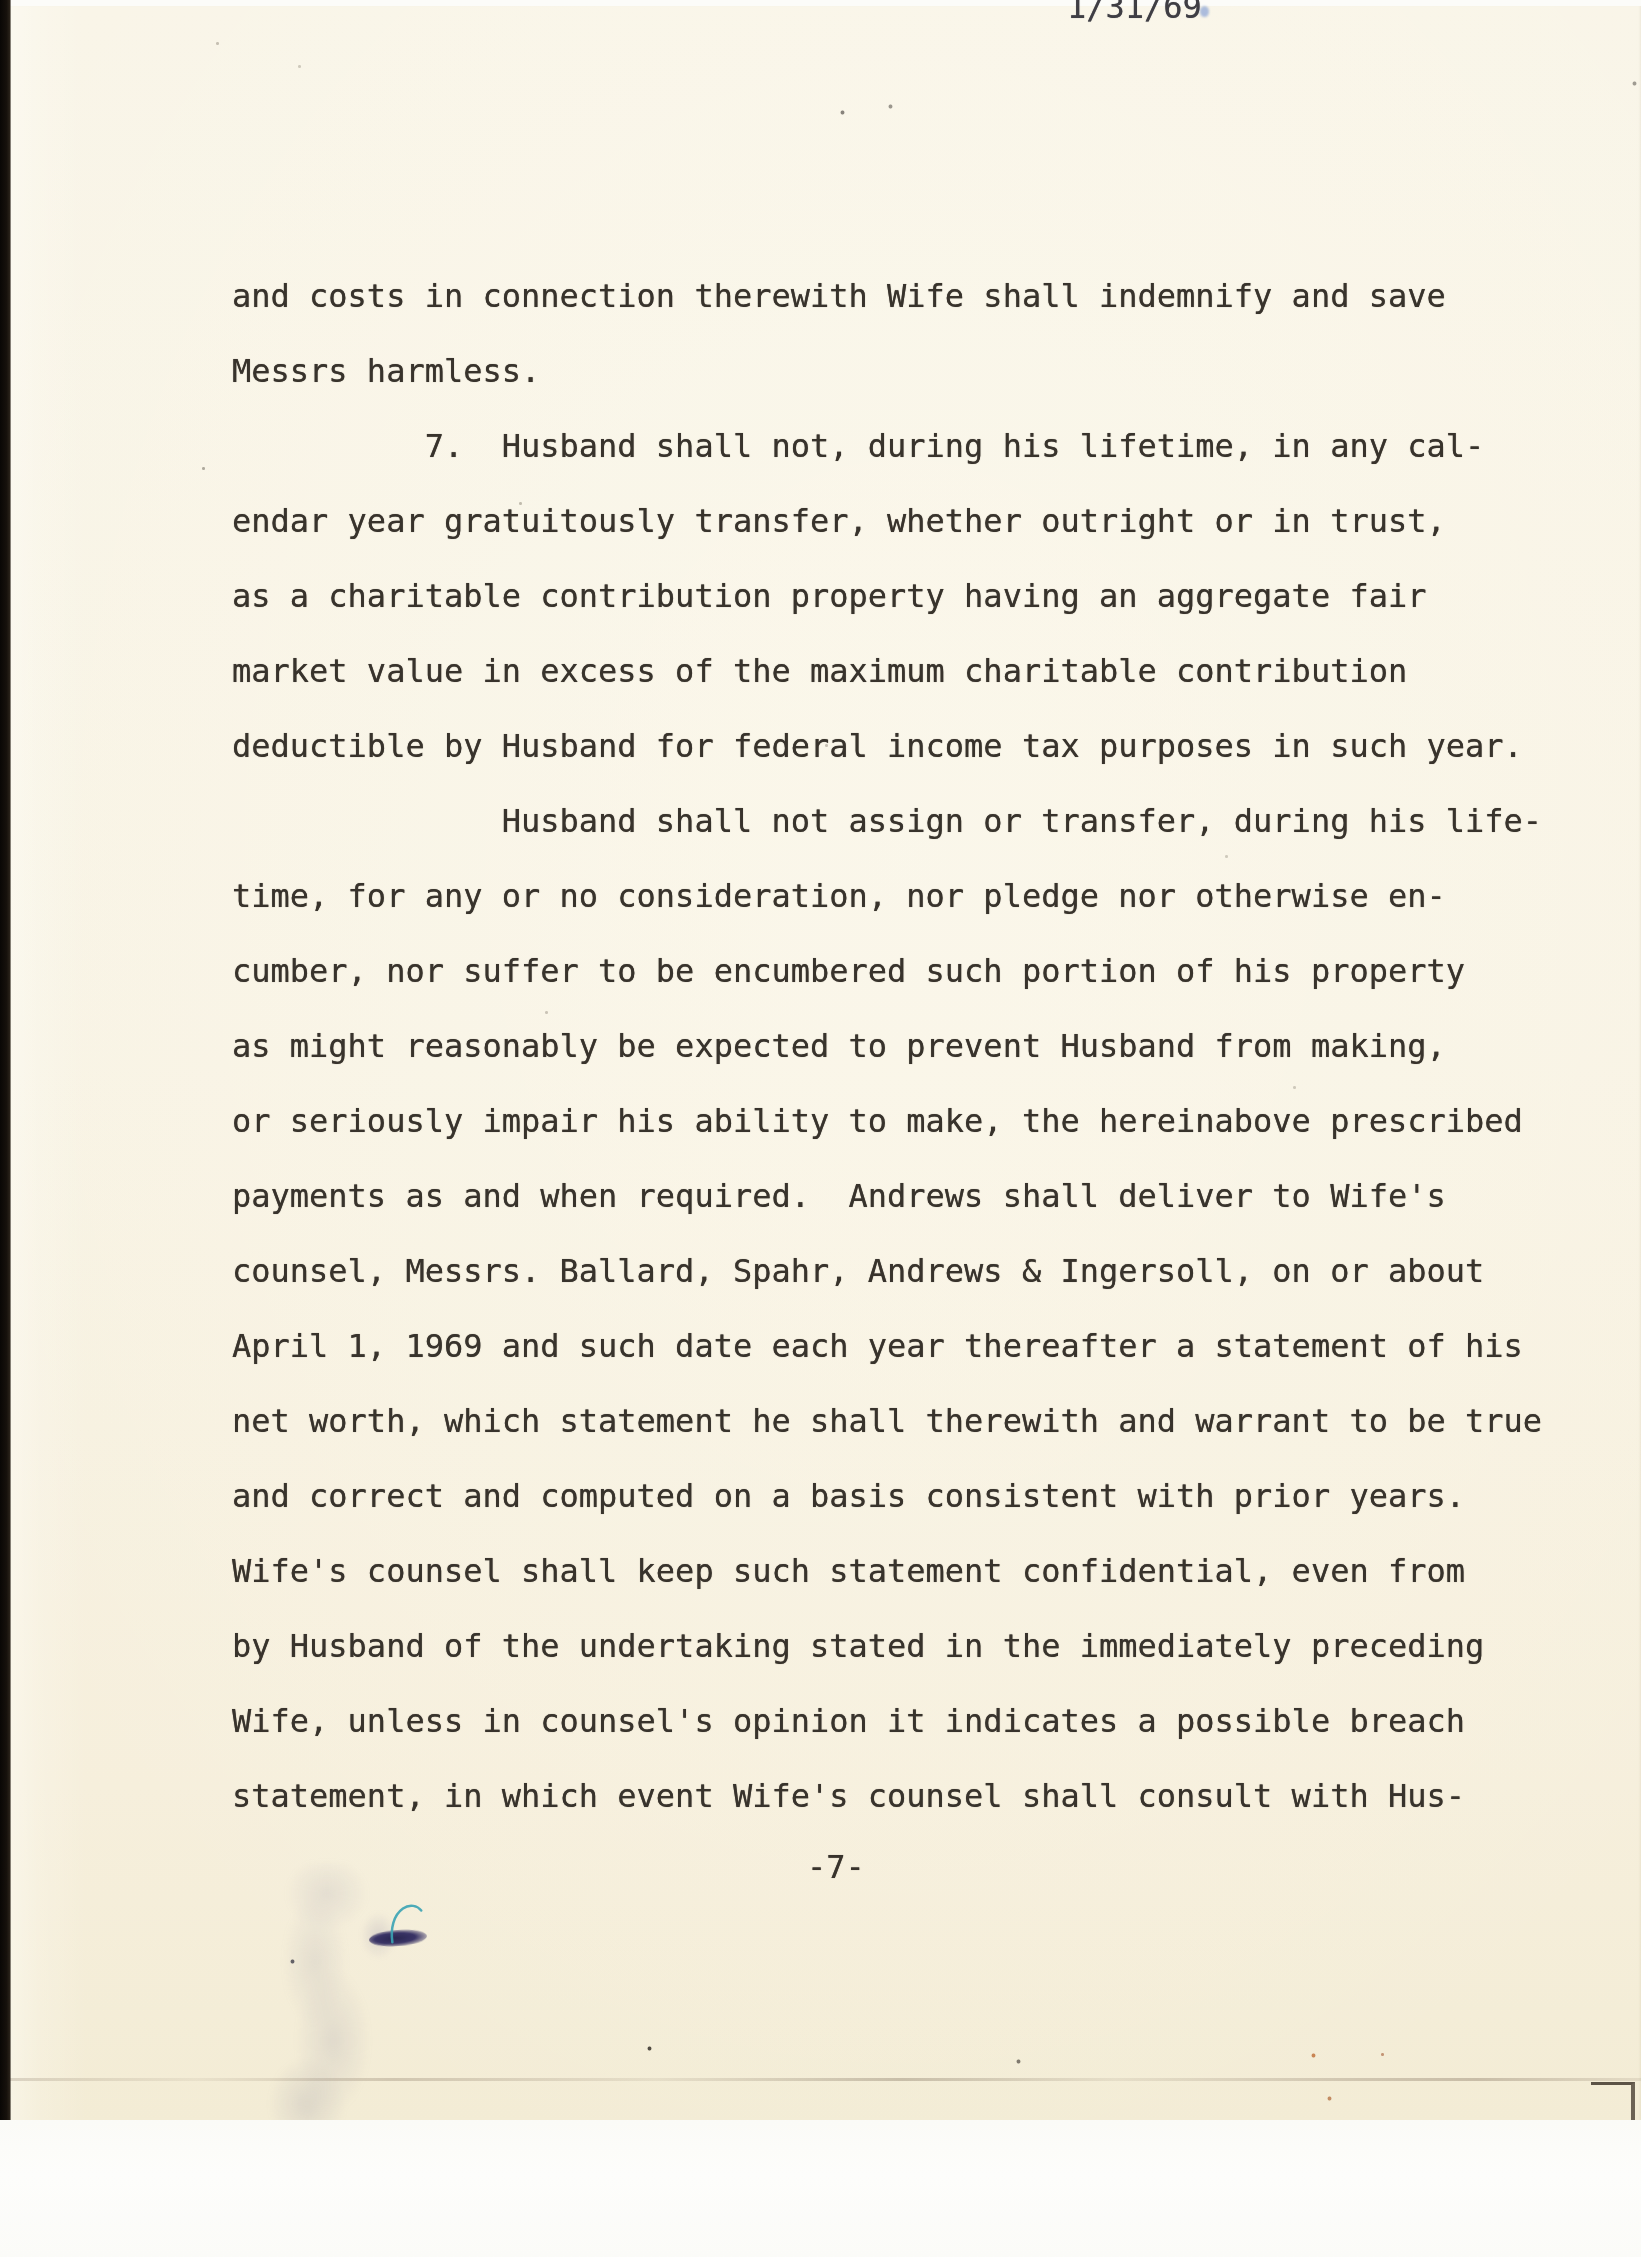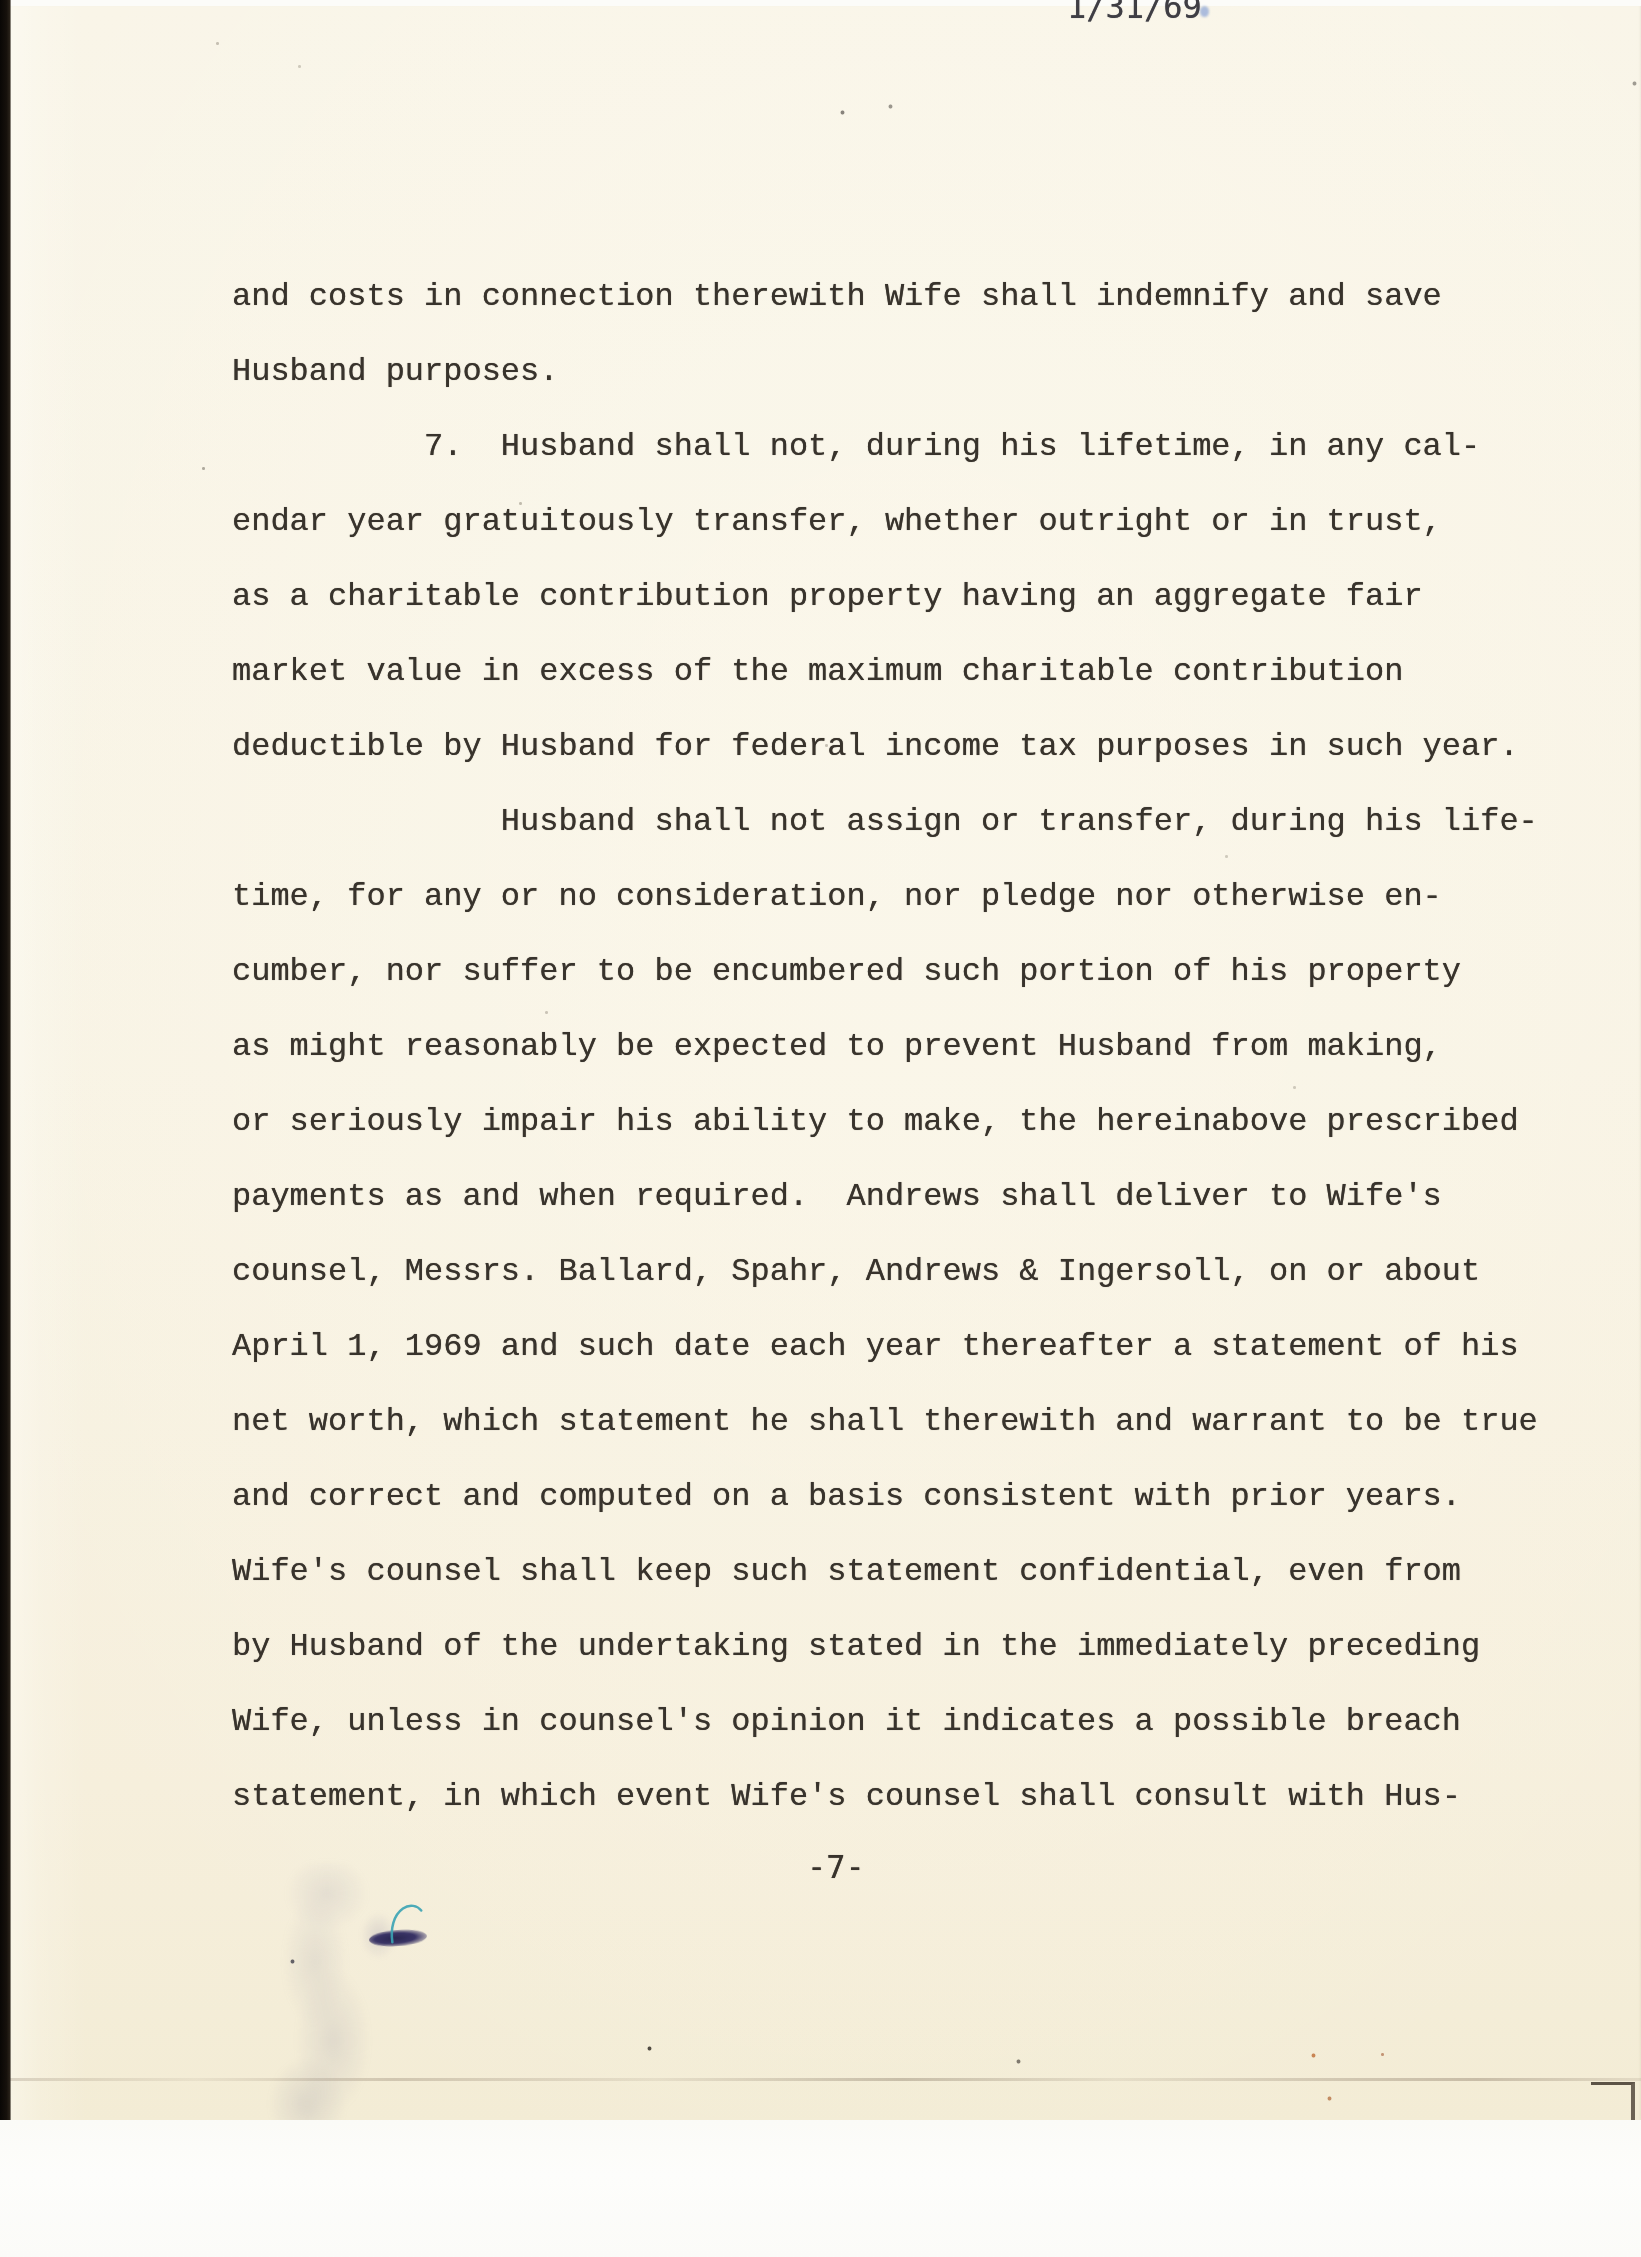--- a/index.html
+++ b/index.html
@@ -47,21 +47,21 @@
   }
   .date-blue-tint{
     position:absolute;left:1200px;top:0px;width:8.7px;height:10.6px;
     background:rgba(45,95,200,0.38);border-radius:50%;filter:blur(1px);
   }
   .body-text{
     position:absolute;left:232px;top:253px;width:1371px;
     font-size:32px;line-height:75px;color:var(--ink);
     text-shadow:0 0 0.7px rgba(56,51,44,0.85);
   }
-  .body-text .line{white-space:pre;font-family:Liberation Mono, monospace;}
+  .body-text .line{white-space:pre;}
   .page-num{
     position:absolute;left:807px;top:1842px;
     font-size:32px;color:var(--ink);
     text-shadow:0 0 0.7px rgba(56,51,44,0.85);
     white-space:pre;
   }
   
   .stain{
     position:absolute;left:224px;top:1856px;width:198px;height:263px;
     background:
@@ -122,21 +122,21 @@
 
 <div class="scan">
 
   <div class="paper">
 
     <div class="date">1/31/69</div>
     <div class="date-blue-tint"></div>
 
     <div class="body-text">
       <div class="line">and costs in connection therewith Wife shall indemnify and save</div>
-      <div class="line">Husband purposes.</div>
+      <div class="line">Messrs harmless.</div>
       <div class="line">          7.  Husband shall not, during his lifetime, in any cal-</div>
       <div class="line">endar year gratuitously transfer, whether outright or in trust,</div>
       <div class="line">as a charitable contribution property having an aggregate fair</div>
       <div class="line">market value in excess of the maximum charitable contribution</div>
       <div class="line">deductible by Husband for federal income tax purposes in such year.</div>
       <div class="line">              Husband shall not assign or transfer, during his life-</div>
       <div class="line">time, for any or no consideration, nor pledge nor otherwise en-</div>
       <div class="line">cumber, nor suffer to be encumbered such portion of his property</div>
       <div class="line">as might reasonably be expected to prevent Husband from making,</div>
       <div class="line">or seriously impair his ability to make, the hereinabove prescribed</div>

